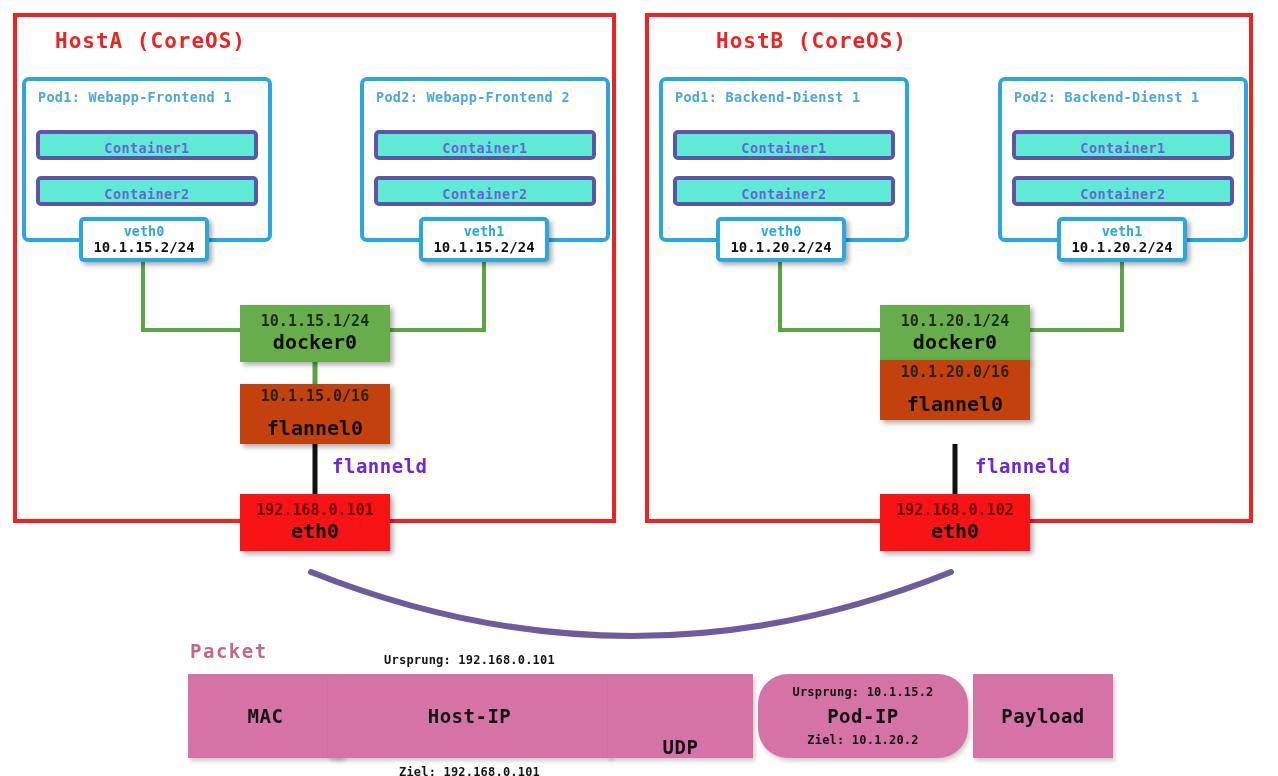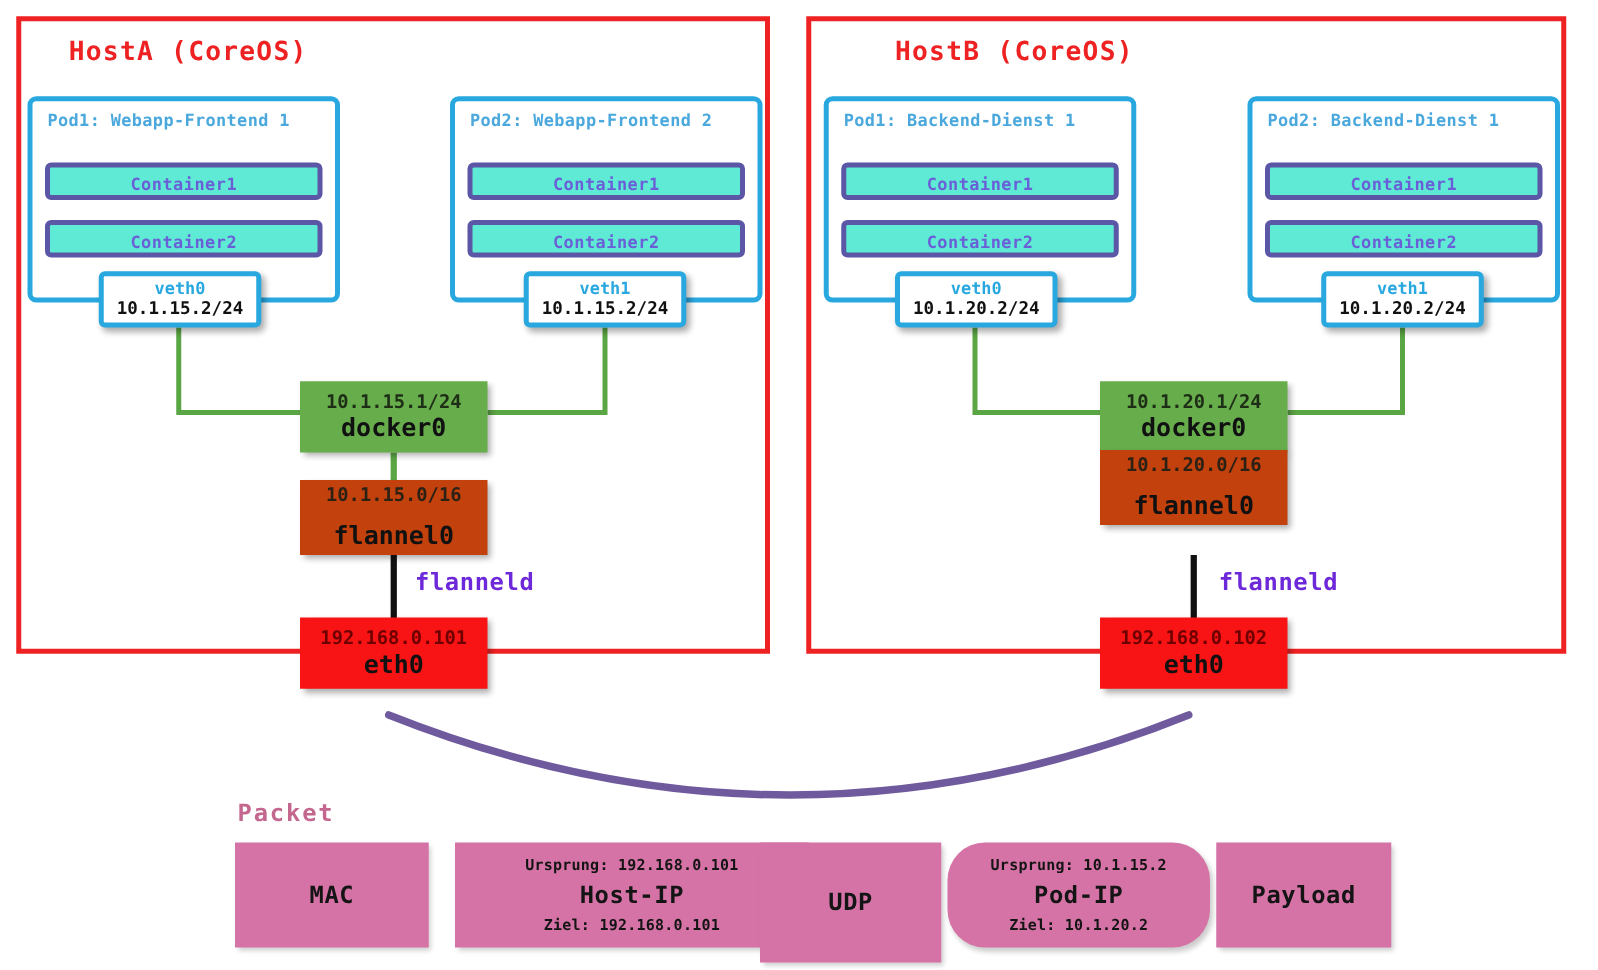--- a/index.html
+++ b/index.html
@@ -159,27 +159,27 @@
     <span class="ip">192.168.0.102</span>
     <span class="nm">eth0</span>
   </div>
 
   <div class="packet-title" style="left:190px;top:640px;">Packet</div>
 
   <div class="pkt-cell" style="left:188px;top:674px;width:155px;height:84px;">
     <span class="main">MAC</span>
   </div>
 
-  <div class="pkt-cell" style="left:364px;top:674px;width:283px;height:84px;">
+  <div class="pkt-cell" style="left:328px;top:674px;width:283px;height:84px;gap:32px;">
     <span class="sub top">Ursprung: 192.168.0.101</span>
     <span class="main">Host-IP</span>
     <span class="sub bot">Ziel: 192.168.0.101</span>
   </div>
 
-  <div class="pkt-cell" style="left:608px;top:674px;width:145px;height:96px;">
+  <div class="pkt-cell" style="left:608px;top:674px;width:145px;height:84px;justify-content:flex-end;">
     <span class="main">UDP</span>
   </div>
 
   <div class="pkt-cell" style="left:758px;top:674px;width:210px;height:84px;border-radius:30px;">
     <span class="sub top">Ursprung: 10.1.15.2</span>
     <span class="main">Pod-IP</span>
     <span class="sub bot">Ziel: 10.1.20.2</span>
   </div>
 
   <div class="pkt-cell" style="left:973px;top:674px;width:140px;height:84px;">

